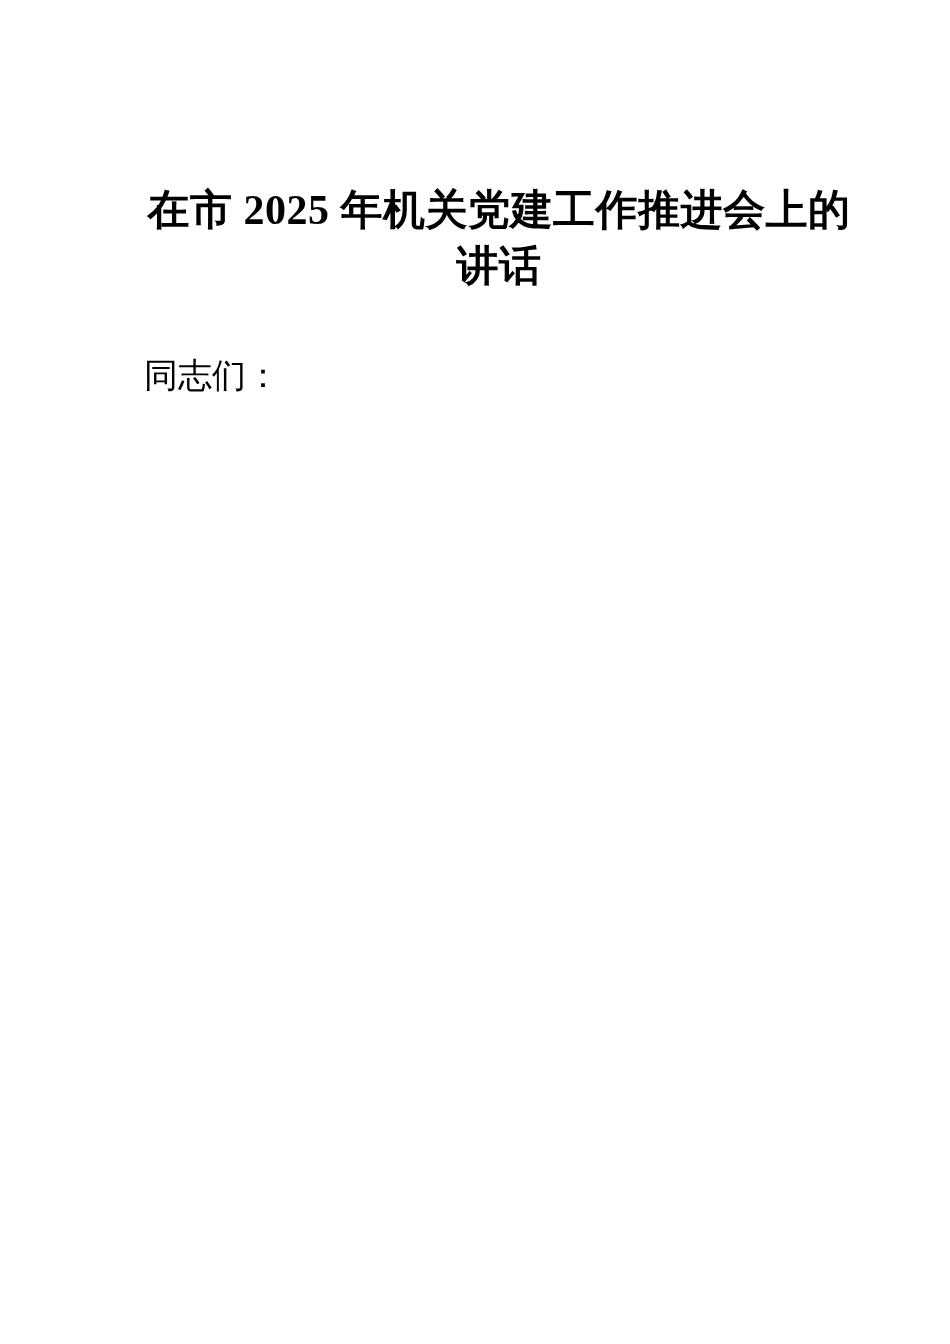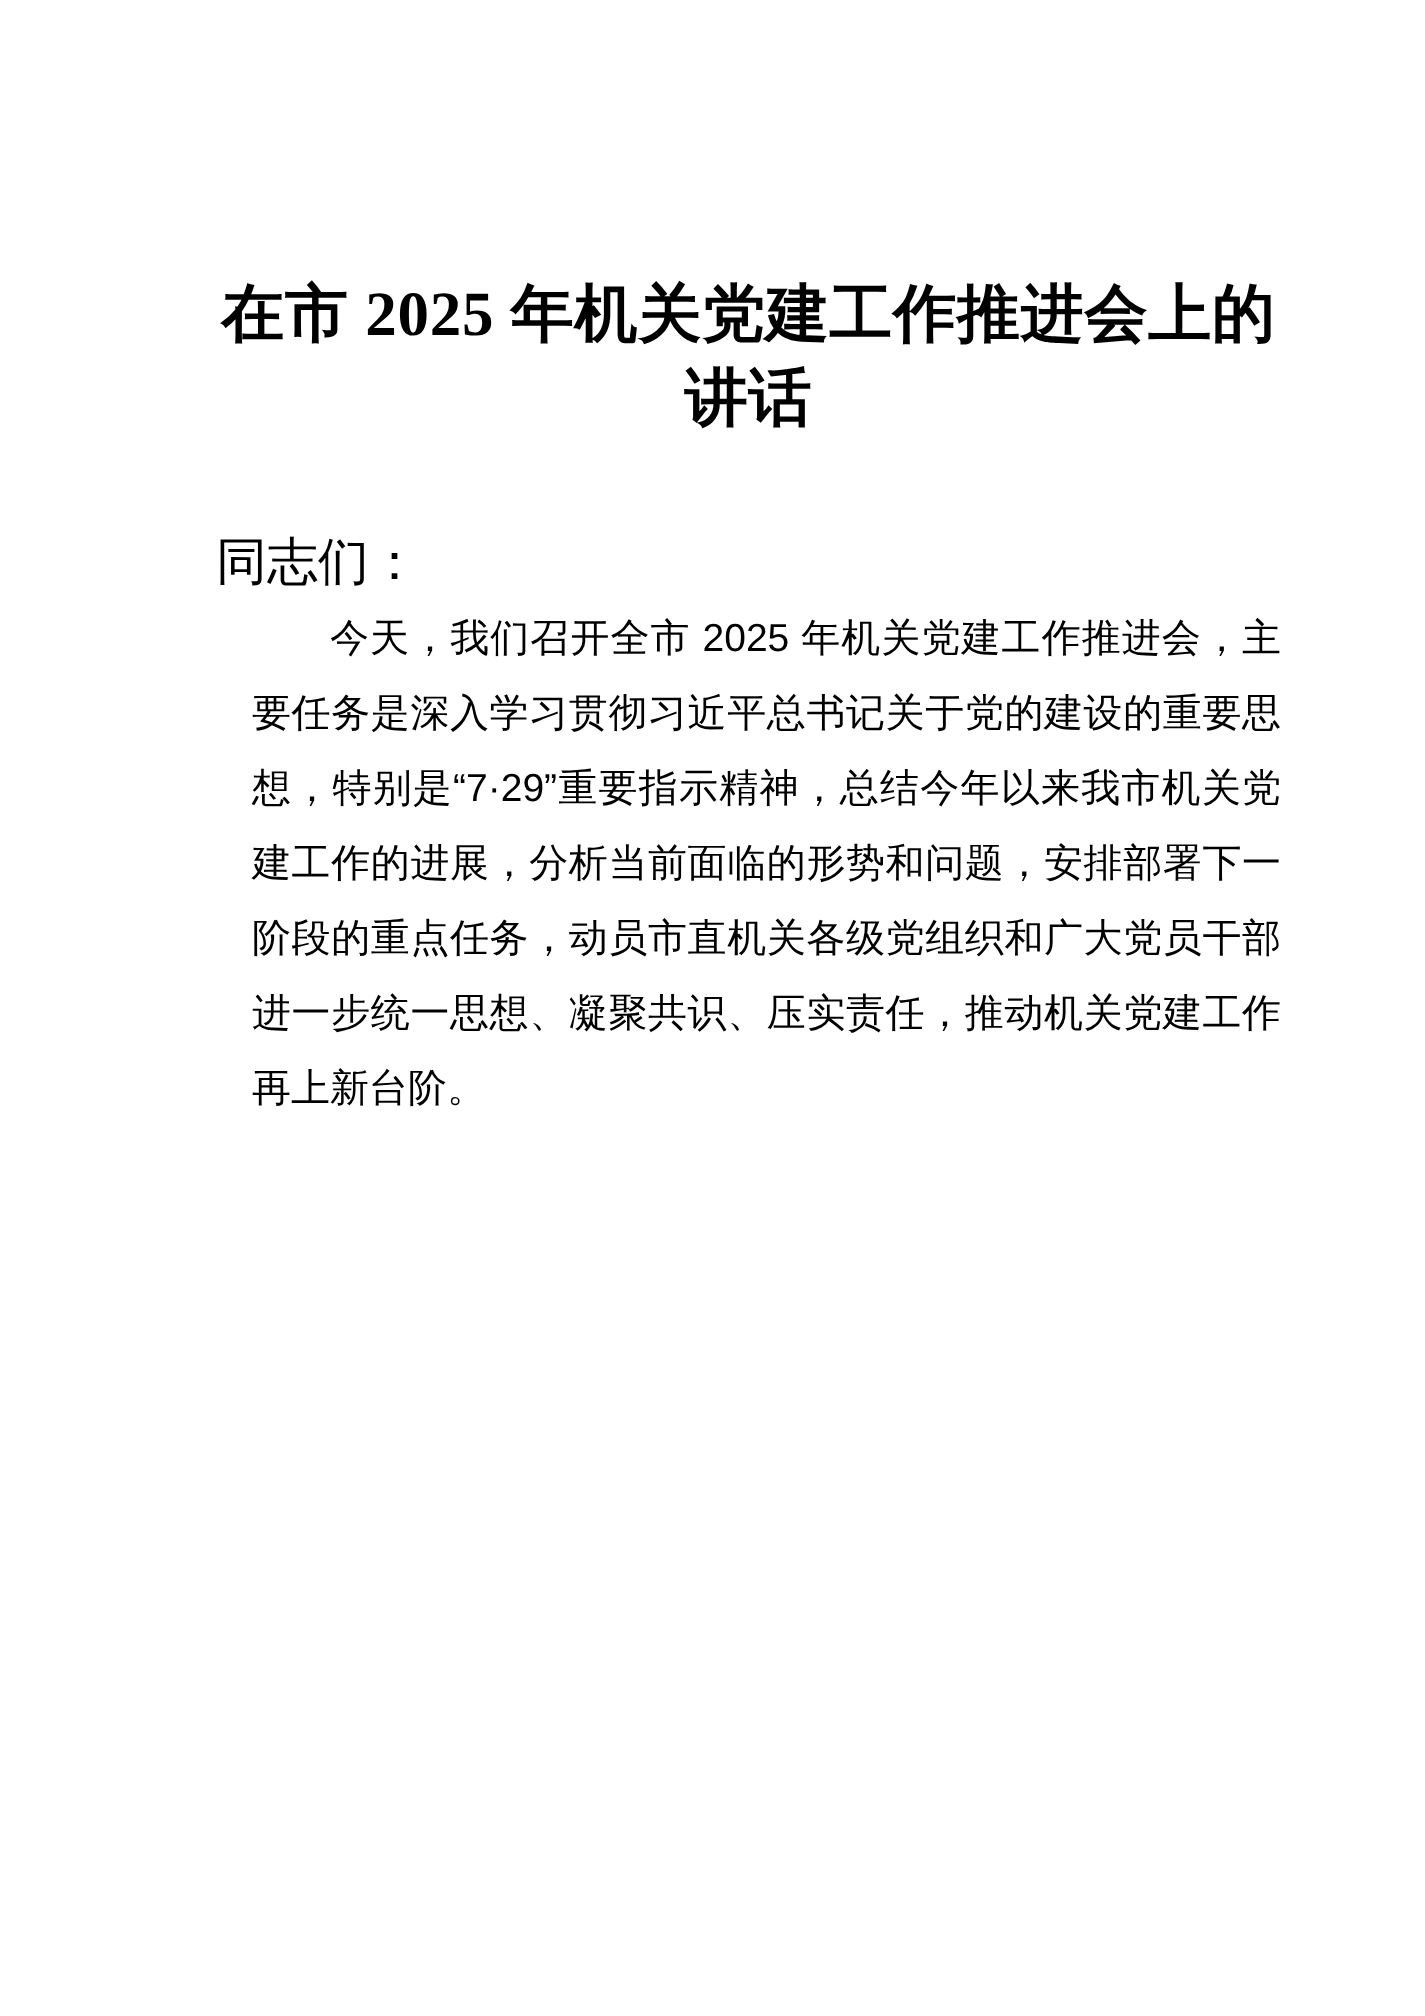--- a/index.html
+++ b/index.html
@@ -46,15 +46,14 @@
     text-align: left;
   }
 </style>
 </head>
 <body>
 
 <div class="page">
   <h1 class="doc-title">在市 2025 年机关党建工作推进会上的讲话</h1>
   <p class="salutation">同志们：</p>
   <div>
-      <p class="para">今天，我们召开全市 2025 年机关党建工作推进会，主要任务是深入学习贯彻习近平总书记关于党的建设的重要思想，特别是“7·29”重要指示精神，总结今年以来我市机关党建工作的进展，分析当前面临的形势和问题，安排部署下一阶段的重点任务，动员市直机关各级党组织和广大党员干部进一步统一思想、凝聚共识、压实责任，推动机关党建工作再上新台阶。</p>
     </div>
 </div>
 
 </body></html>

